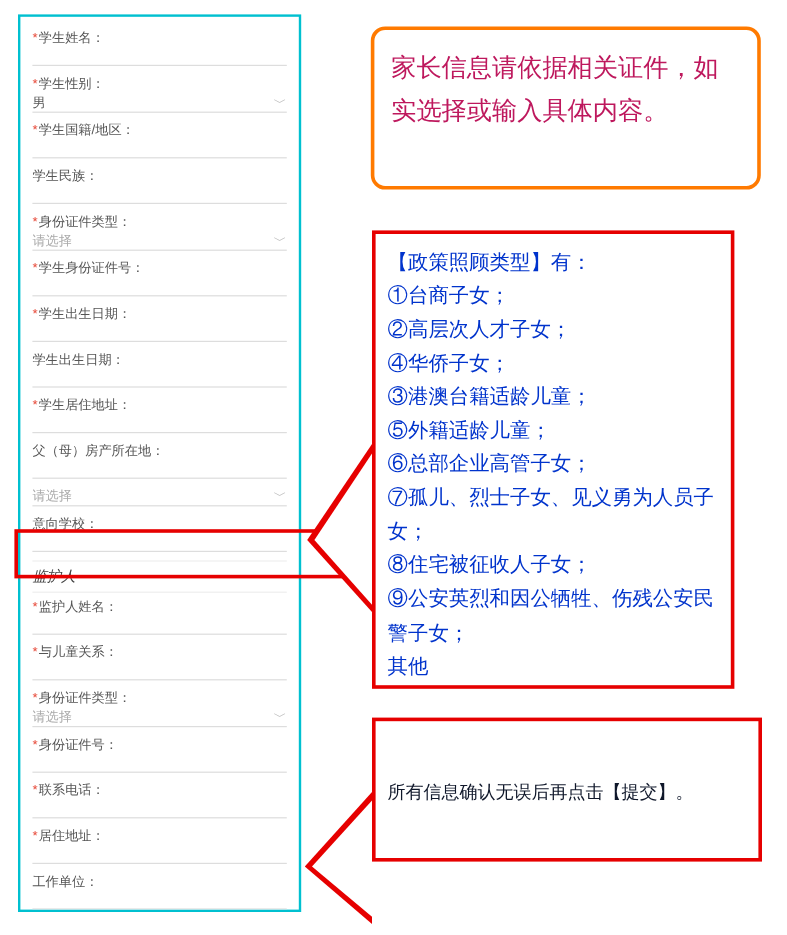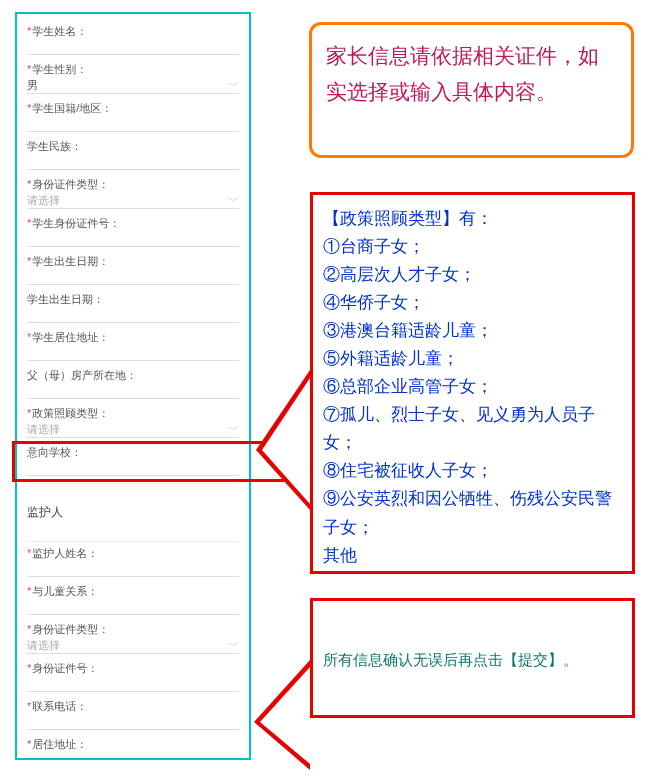--- a/index.html
+++ b/index.html
@@ -18,48 +18,48 @@
   .select-line {
     border-bottom: 1px solid #ddd; height: 16px; margin-top: 1px;
     display: flex; justify-content: space-between; align-items: center;
     color: #aaa; font-size: 11px;
   }
   .select-val { color: #555; }
   .chevron { font-size: 11px; color: #bbb; }
 
   .section-hdr {
     border-top: 1px solid #eee; border-bottom: 1px solid #eee;
-    color: #444; font-size: 12px; padding: 20px 0; margin-top: 4px;
+    color: #444; font-size: 12px; padding: 4px 0; margin-top: 4px; font-style: italic;
   }
 
   
   .guardian-box {
     position: absolute; border: 3px solid #e60000;
     left: 12px; top: 441px; width: 276px; height: 41px;
     pointer-events: none;
   }
 
   
   .note-orange {
     position: absolute; left: 309px; top: 22px; width: 325px; height: 136px;
     border: 3px solid #ff7a00; border-radius: 12px; padding: 14px 14px;
     font-size: 21px; color: #be185d; line-height: 1.7;
     font-family: SimSun, serif;
   }
   .note-blue {
-    position: absolute; left: 310px; top: 192px; width: 325px; height: 382px;
+    position: absolute; left: 310px; top: 192px; width: 302px; height: 382px;
     border: 3px solid #e60000; padding: 10px 10px;
     font-size: 17px; color: #0033cc; line-height: 1.65;
     font-family: SimSun, serif;
   }
   .note-blue .hd { }
   .note-red-bottom {
     position: absolute; left: 310px; top: 598px; width: 325px; height: 120px;
     border: 3px solid #e60000; padding: 50px 10px 0 10px;
-    font-size: 15px; color: #0f766e; font-family: SimSun, serif;
+    font-size: 15px; color: #0f172a; font-family: SimSun, serif;
   }
 
   
   .tri { position: absolute; width: 0; height: 0; }
   .tri-blue { left: 256px; top: 370px; border-top: 80px solid transparent; border-bottom: 60px solid transparent; border-right: 54px solid #e60000; }
   .tri-blue::after { content:""; position:absolute; left:6px; top:-72px; border-top:72px solid transparent; border-bottom:54px solid transparent; border-right:48px solid #fff; }
   .tri-red { left: 254px; top: 660px; border-top: 62px solid transparent; border-bottom: 48px solid transparent; border-right: 56px solid #e60000; }
   .tri-red::after { content:""; position:absolute; left:6px; top:-55px; border-top:55px solid transparent; border-bottom:42px solid transparent; border-right:50px solid #fff; }
 </style>
 </head>
@@ -108,21 +108,20 @@
         </div>
         <div class="field">
           <div class="label-line"><span class="req">*</span><span>学生居住地址：</span></div>
           <div class="input-line"></div>
         </div>
         <div class="field">
           <div class="label-line"><span>父（母）房产所在地：</span></div>
           <div class="input-line"></div>
         </div>
         <div class="field">
-          <div class="label-line"><span class="req">*</span><span>政策照顾类型：</span></div>
           <div class="select-line">
             <span>请选择</span>
             <span class="chevron">﹀</span>
           </div>
         </div>
         <div class="field">
           <div class="label-line"><span>意向学校：</span></div>
           <div class="input-line"></div>
         </div>
       </div>

